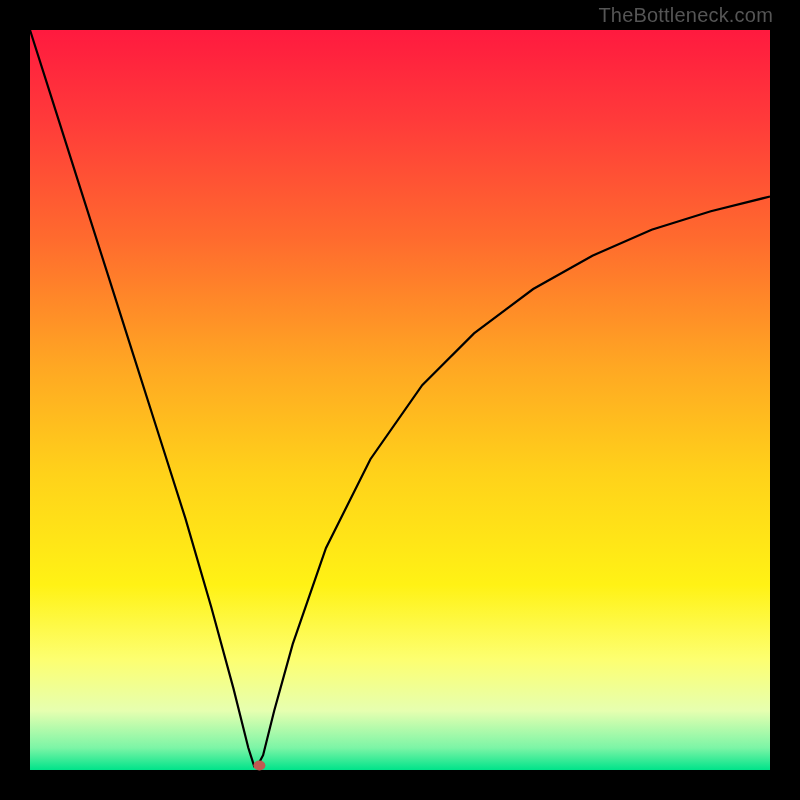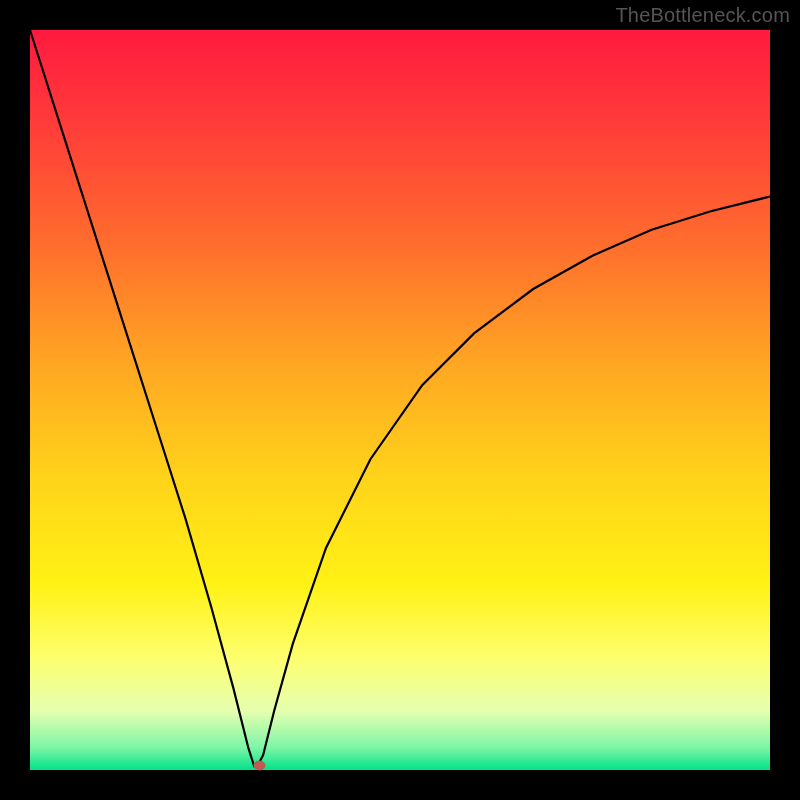--- a/index.html
+++ b/index.html
@@ -13,21 +13,21 @@
   }
   .stage {
     position: relative;
     width: 800px;
     height: 800px;
     background: #000;
   }
   .attribution {
     position: absolute;
     top: 4px;
-    right: 10px;
+    right: 27px;
     color: #555;
     font-size: 20px;
     font-weight: 500;
     letter-spacing: 0.2px;
   }
   svg {
     position: absolute;
     top: 0;
     left: 0;
   }

